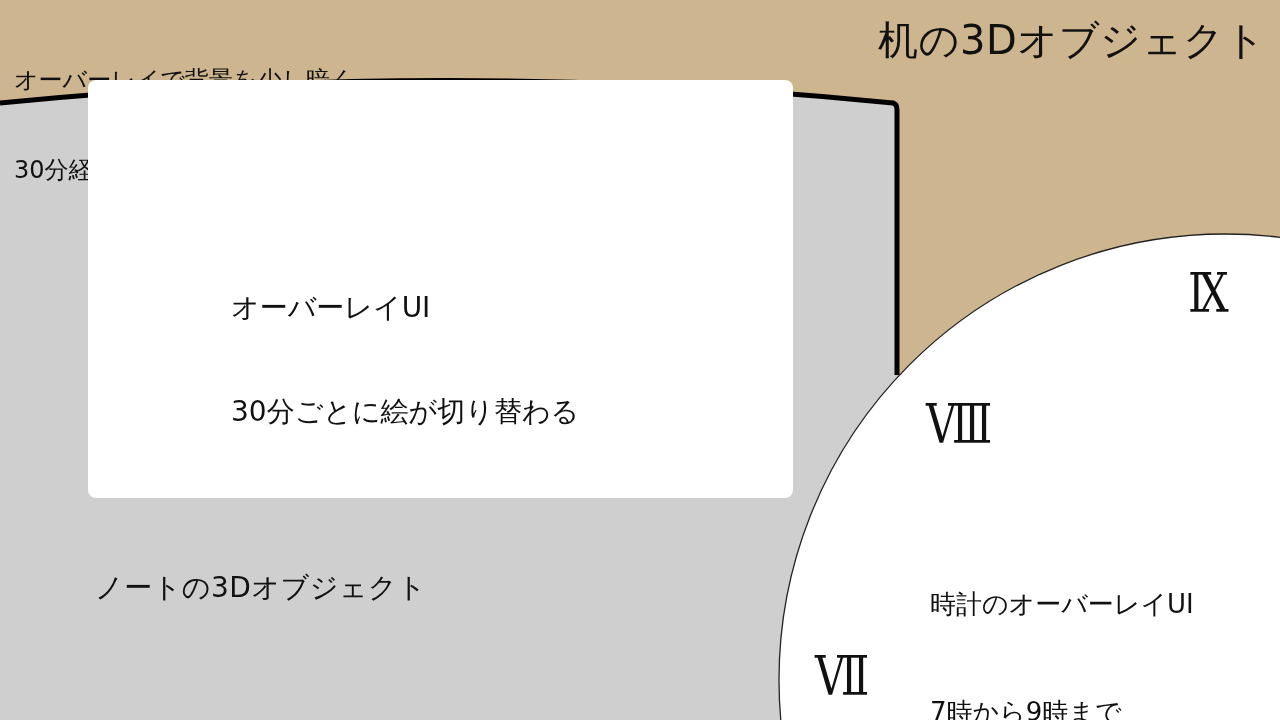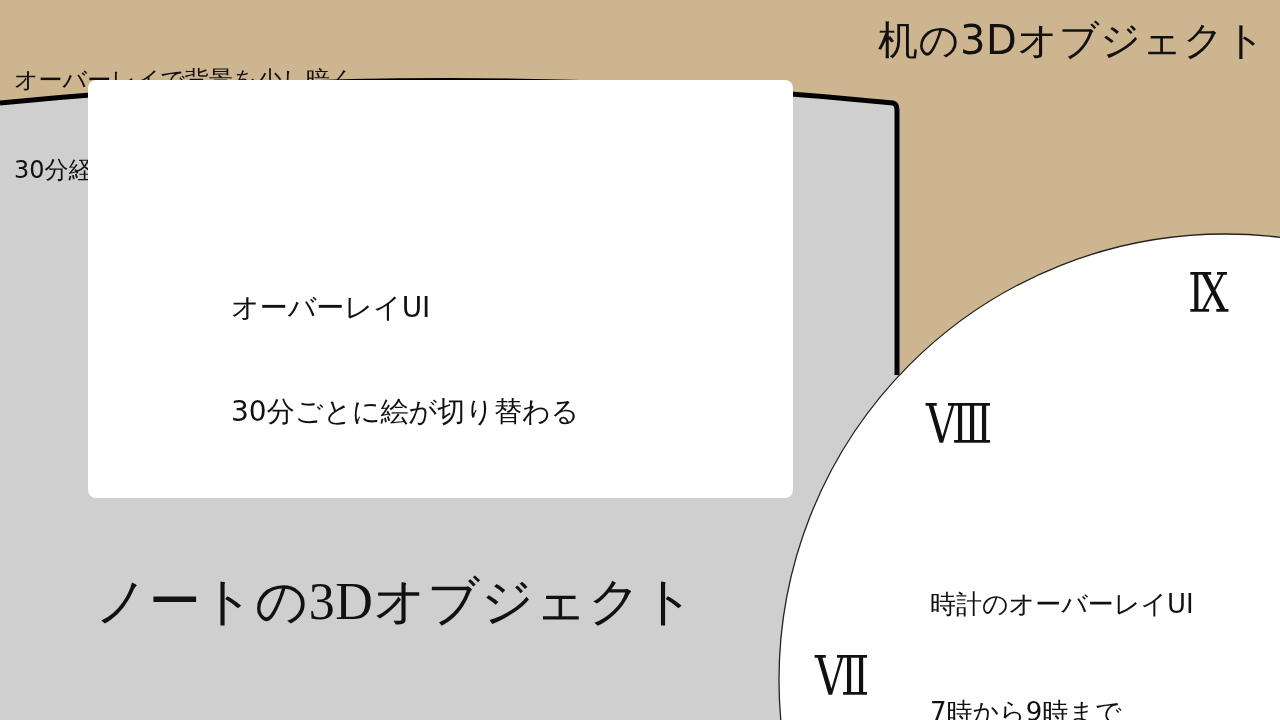--- a/index.html
+++ b/index.html
@@ -6,21 +6,21 @@
     body {
       width: 1280px; height: 720px; position: relative; overflow: hidden;
       background: #CDB58F;
       font-family: "DejaVu Sans", "Liberation Sans", sans-serif;
       color: #111;
     }
     .layer { position: absolute; left: 0; top: 0; }
     .txt { position: absolute; white-space: pre; line-height: 1.17; }
     .note-text { font-size: 24px; left: 14px; top: 5px; line-height: 30px; }
     .desk-label { font-size: 40px; left: 878px; top: 17px; letter-spacing: 0.5px; }
-    .notebook-label { font-size: 52px; left: 95px; top: 572px; letter-spacing: 0.5px; font-family: Liberation Serif, serif; }
+    .notebook-label { font-size: 28px; left: 95px; top: 572px; letter-spacing: 0.5px; }
     .panel {
       position: absolute; left: 88px; top: 80px; width: 705px; height: 418px;
       background: #ffffff; border-radius: 8px;
     }
     .panel-text { font-size: 28px; left: 143px; top: 142px; line-height: 34.5px; }
     .clock-text { font-size: 26px; left: 930px; top: 514px; line-height: 36px; }
     .numeral {
       position: absolute; font-family: "DejaVu Serif", "Liberation Serif", serif;
       font-size: 54px; line-height: 1; transform: scaleX(0.78); transform-origin: left top;
     }

